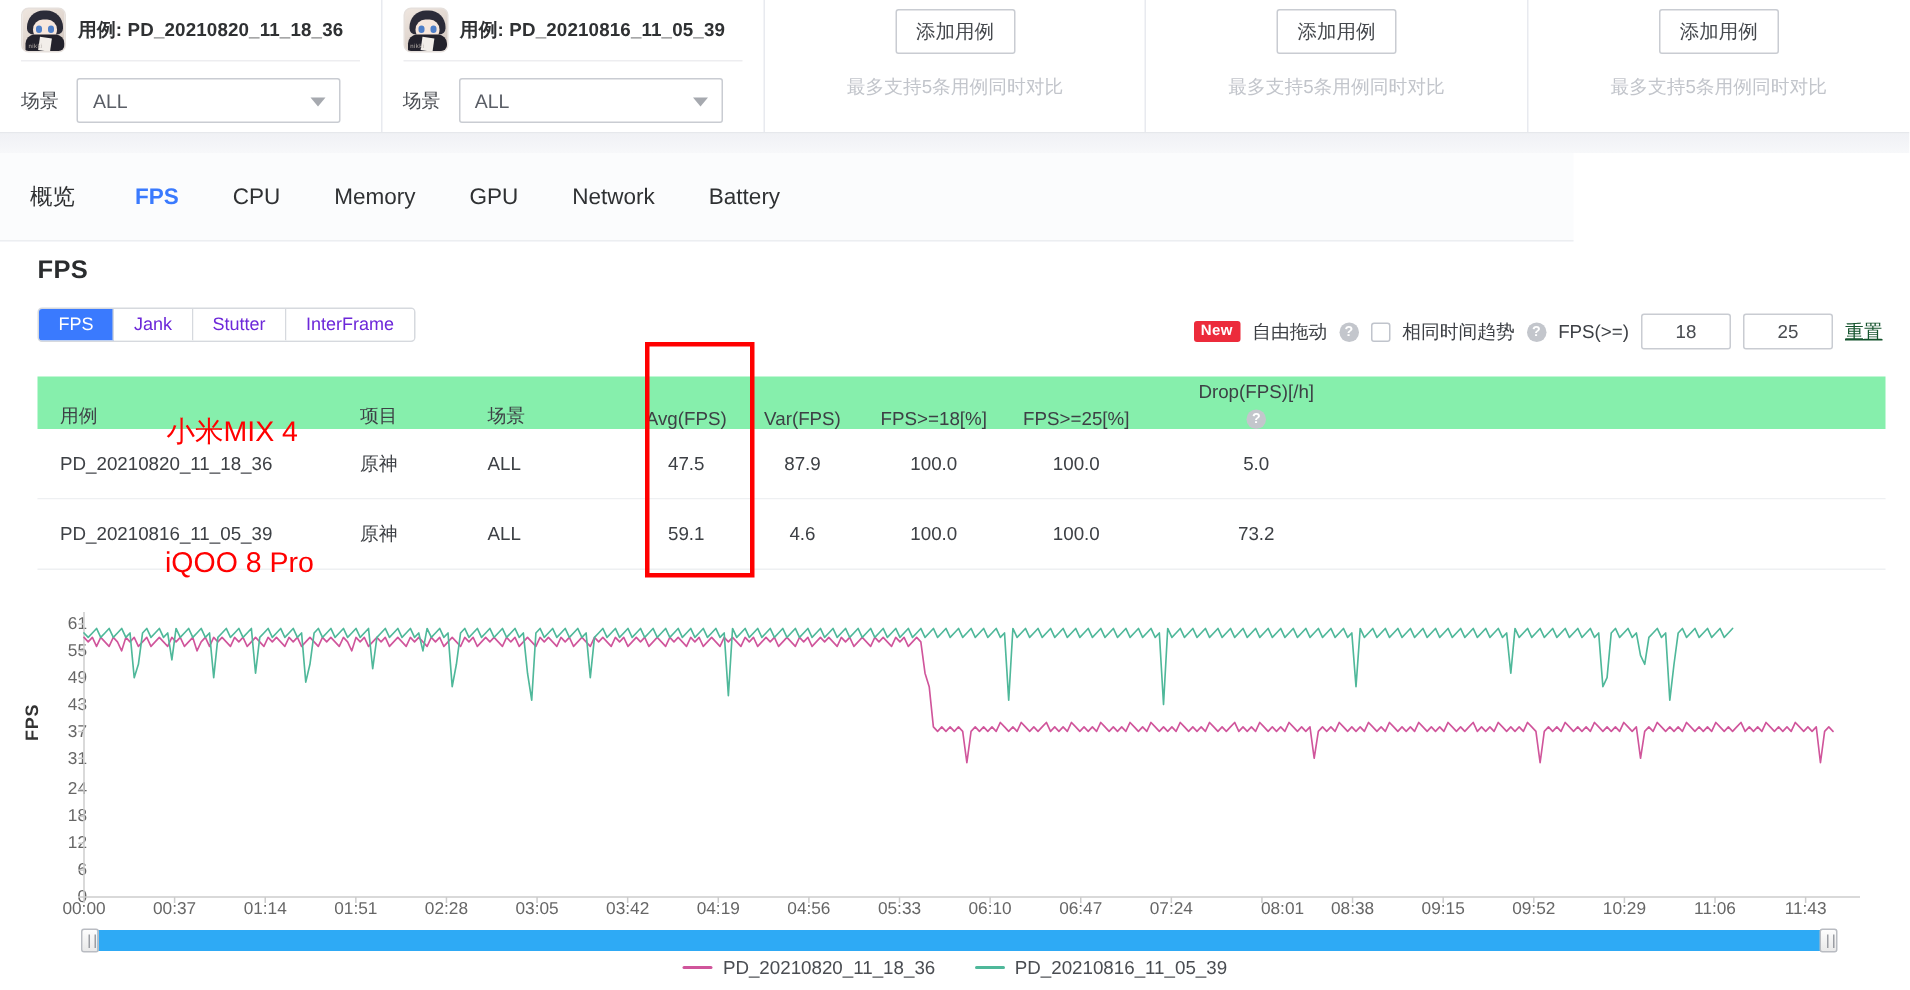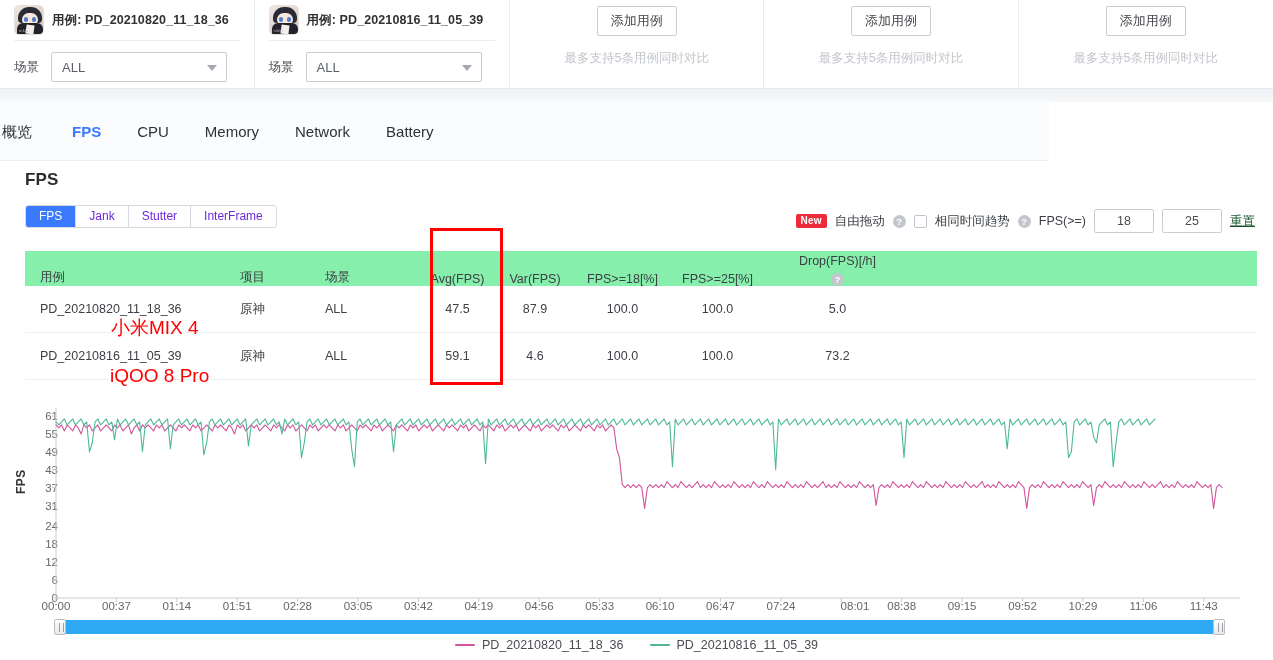--- a/index.html
+++ b/index.html
@@ -93,21 +93,21 @@
 
   .strip-shadow {
     position: absolute; left: 0; top: 88px; width: 1273px; height: 14px;
     background: linear-gradient(#f0f1f5, #f7f8fa);
     border-top: 1px solid #e6e8ec;
   }
 
   
   .metric-tabs {
     position: absolute; left: 0; top: 102px; width: 1049px; height: 59px;
-    background: #fbfcfd; display: flex; align-items: center; padding-left: 2px;
+    background: #fbfcfd; display: flex; align-items: center; padding-left: 20px;
     gap: 0; border-bottom: 1px solid #eceef1;
   }
   .metric-tab {
     padding: 0 18px; font-size: 15px; color: #2f3133; cursor: pointer;
     line-height: 59px;
   }
   .metric-tab:first-child { padding-left: 0; padding-right: 22px; }
   .metric-tab.active { color: #3a7afe; font-weight: bold; }
 
   
@@ -171,21 +171,21 @@
   .c-f18   { width: 95px; text-align: center; }
   .c-f25   { width: 95px; text-align: center; }
   .c-drop  { width: 145px; text-align: center; flex-direction: column; }
   .tbl-head .c-drop { display: flex; align-items: center; justify-content: center; gap: 5px; }
 
   
   .anno-text {
     position: absolute; color: #ff0000; font-size: 19px; white-space: nowrap;
     font-family: "Liberation Sans", sans-serif;
   }
-  #anno-mix4 { left: 111px; top: 275px; margin-top: 40px; }
+  #anno-mix4 { left: 111px; top: 275px; }
   #anno-iqoo { left: 110px; top: 365px; }
   .anno-box {
     position: absolute; left: 430px; top: 228px; width: 73px; height: 157px;
     border: 3px solid #ff0000; pointer-events: none;
   }
   .axis-title {
     position: absolute; left: 14px; top: 494px; font-size: 12px; font-weight: bold;
     color: #333; transform: rotate(-90deg); transform-origin: left top;
     letter-spacing: .5px;
   }
@@ -305,20 +305,21 @@
     </div>
   </div>
 
   <div class="strip-shadow"></div>
 
   <div class="metric-tabs" id="metric-tabs">
       <div class="metric-tab">概览</div>
       <div class="metric-tab active">FPS</div>
       <div class="metric-tab">CPU</div>
       <div class="metric-tab">Memory</div>
+      <div class="metric-tab">GPU</div>
       <div class="metric-tab">Network</div>
       <div class="metric-tab">Battery</div>
     </div>
 
   <div class="section-title">FPS</div>
   <div class="subtabs" id="subtabs">
       <div class="subtab active">FPS</div>
       <div class="subtab">Jank</div>
       <div class="subtab">Stutter</div>
       <div class="subtab">InterFrame</div>

